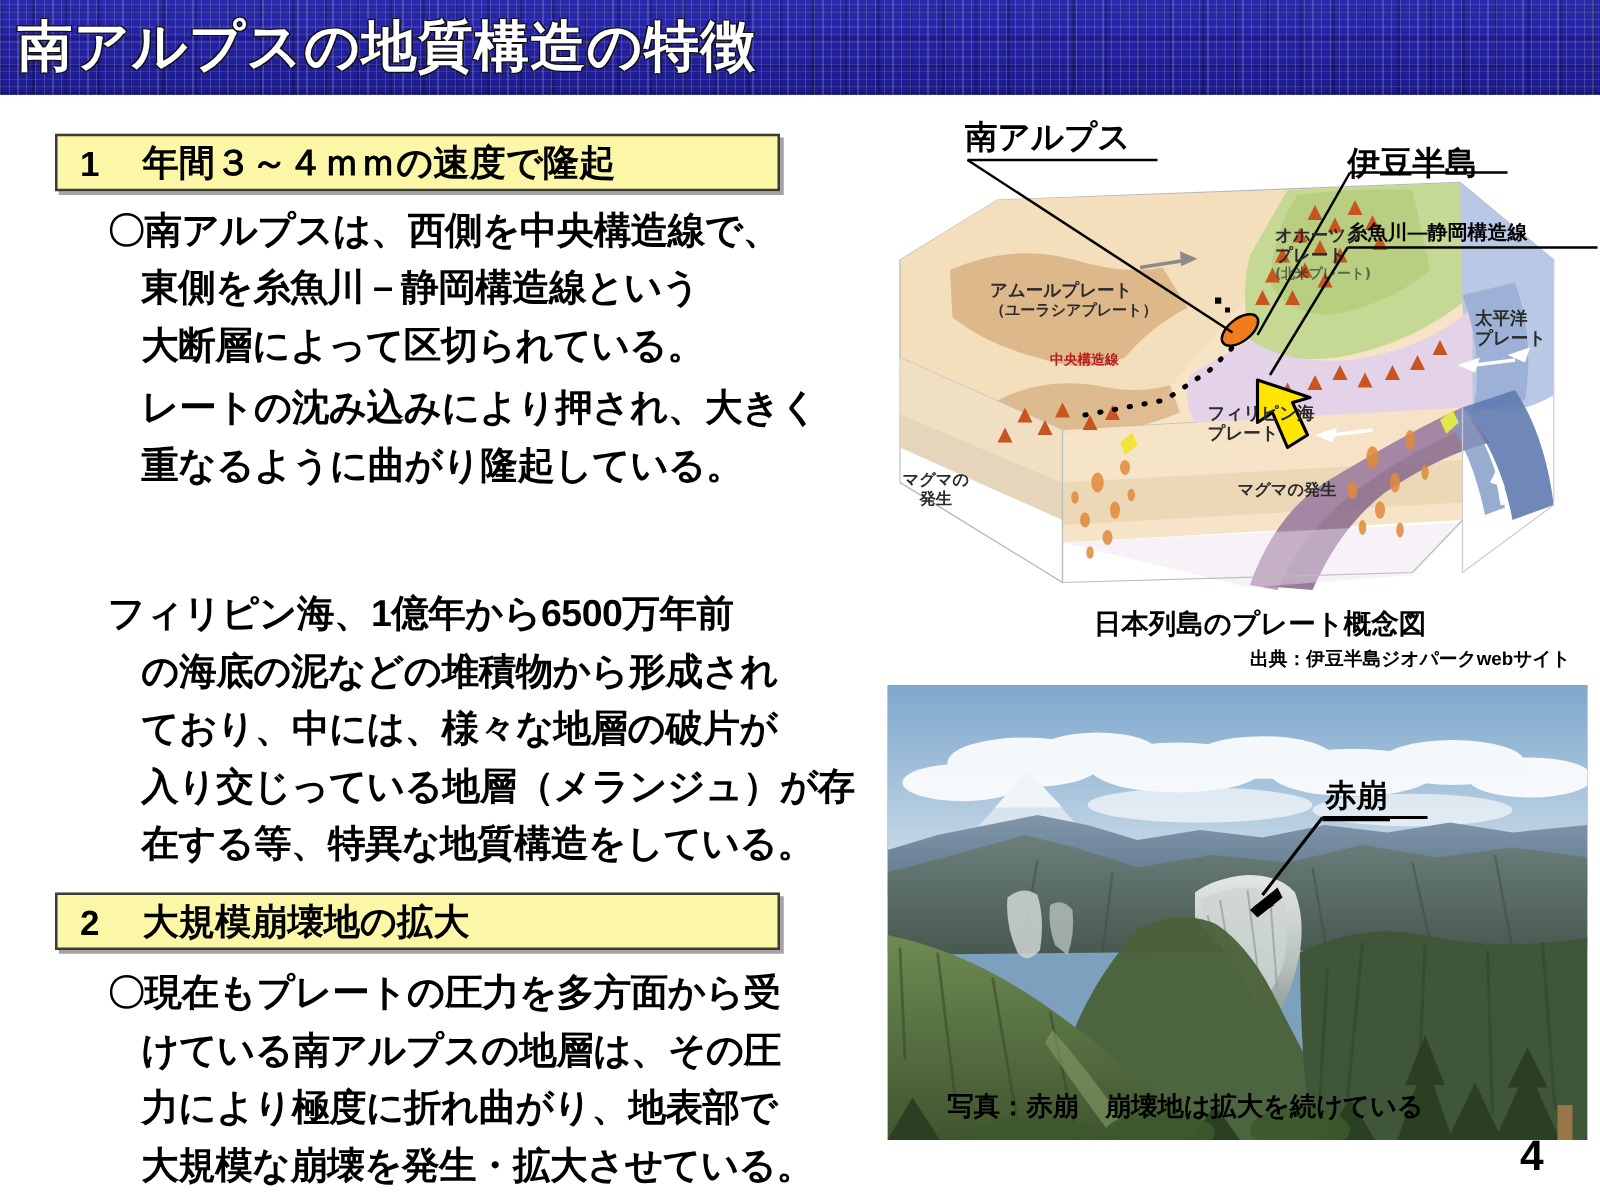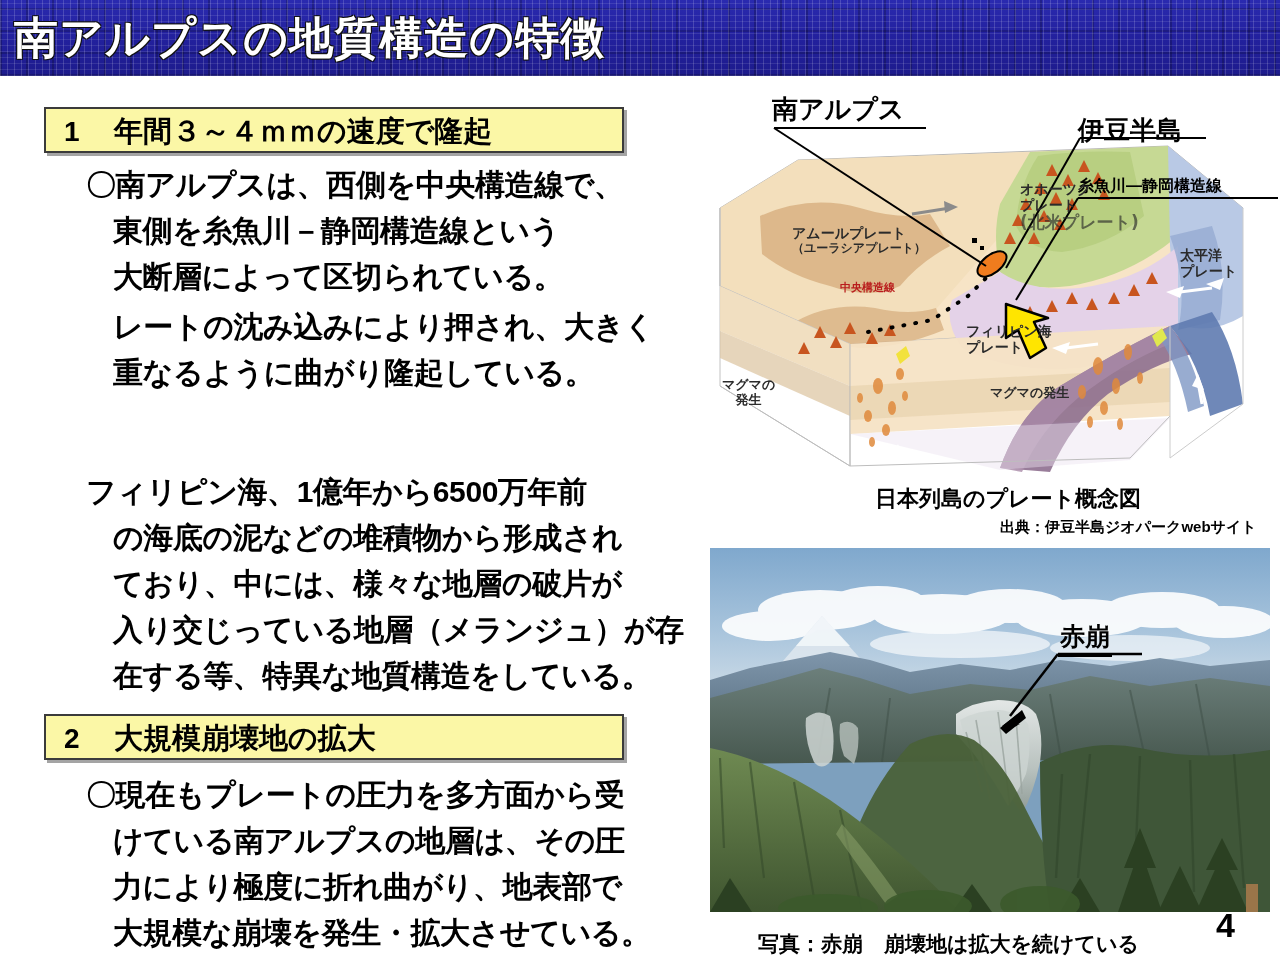--- a/index.html
+++ b/index.html
@@ -50,21 +50,21 @@
   .dcaption{position:absolute;left:175px;top:398px;font-size:22px;font-weight:bold;white-space:nowrap;}
   .dsource{position:absolute;left:300px;top:432px;font-size:15px;font-weight:bold;white-space:nowrap;}
 
   
   .photo{position:absolute;left:50px;top:472px;width:560px;height:364px;overflow:hidden;
          background:#7da0be;}
   .photo svg{position:absolute;left:0;top:0;}
   .photolabel{position:absolute;left:348px;top:72px;font-size:25px;font-weight:bold;color:#000;
     border-bottom:2px solid #000;padding:0 2px 2px 2px;}
 
-  .pcaption{position:absolute;left:98px;top:854px;font-size:21px;font-weight:600;white-space:nowrap;}
+  .pcaption{position:absolute;left:98px;top:795px;font-size:21px;font-weight:600;white-space:nowrap;}
   .pageno{position:absolute;left:556px;top:830px;font-size:34px;font-weight:bold;}
 </style>
 </head>
 <body>
 
 <div class="titlebar">
   <div class="ttl">南アルプスの地質構造の特徴</div>
 </div>
 
 <div class="lcol">
@@ -259,21 +259,21 @@
     <div class="dlabel mid" style="left:378px;top:90px;">糸魚川—静岡構造線</div>
 
     <div class="plabel" style="left:92px;top:140px;font-size:14px;">
       <div>アムールプレート</div>
       <div style="font-size:12px;text-align:center;">（ユーラシアプレート）</div>
     </div>
 
     <div class="plabel" style="left:320px;top:96px;font-size:14px;">
       <div>オホーツク</div>
       <div>プレート</div>
-      <div style="font-size:17px;opacity:.65;">(北米プレート)</div>
+      <div style="font-size:11px;opacity:.65;">(北米プレート)</div>
     </div>
 
     <div class="plabel" style="left:480px;top:162px;font-size:14px;">
       <div>太平洋</div>
       <div>プレート</div>
     </div>
 
     <div class="plabel" style="left:266px;top:238px;font-size:14px;">
       <div>フィリピン海</div>
       <div>プレート</div>

